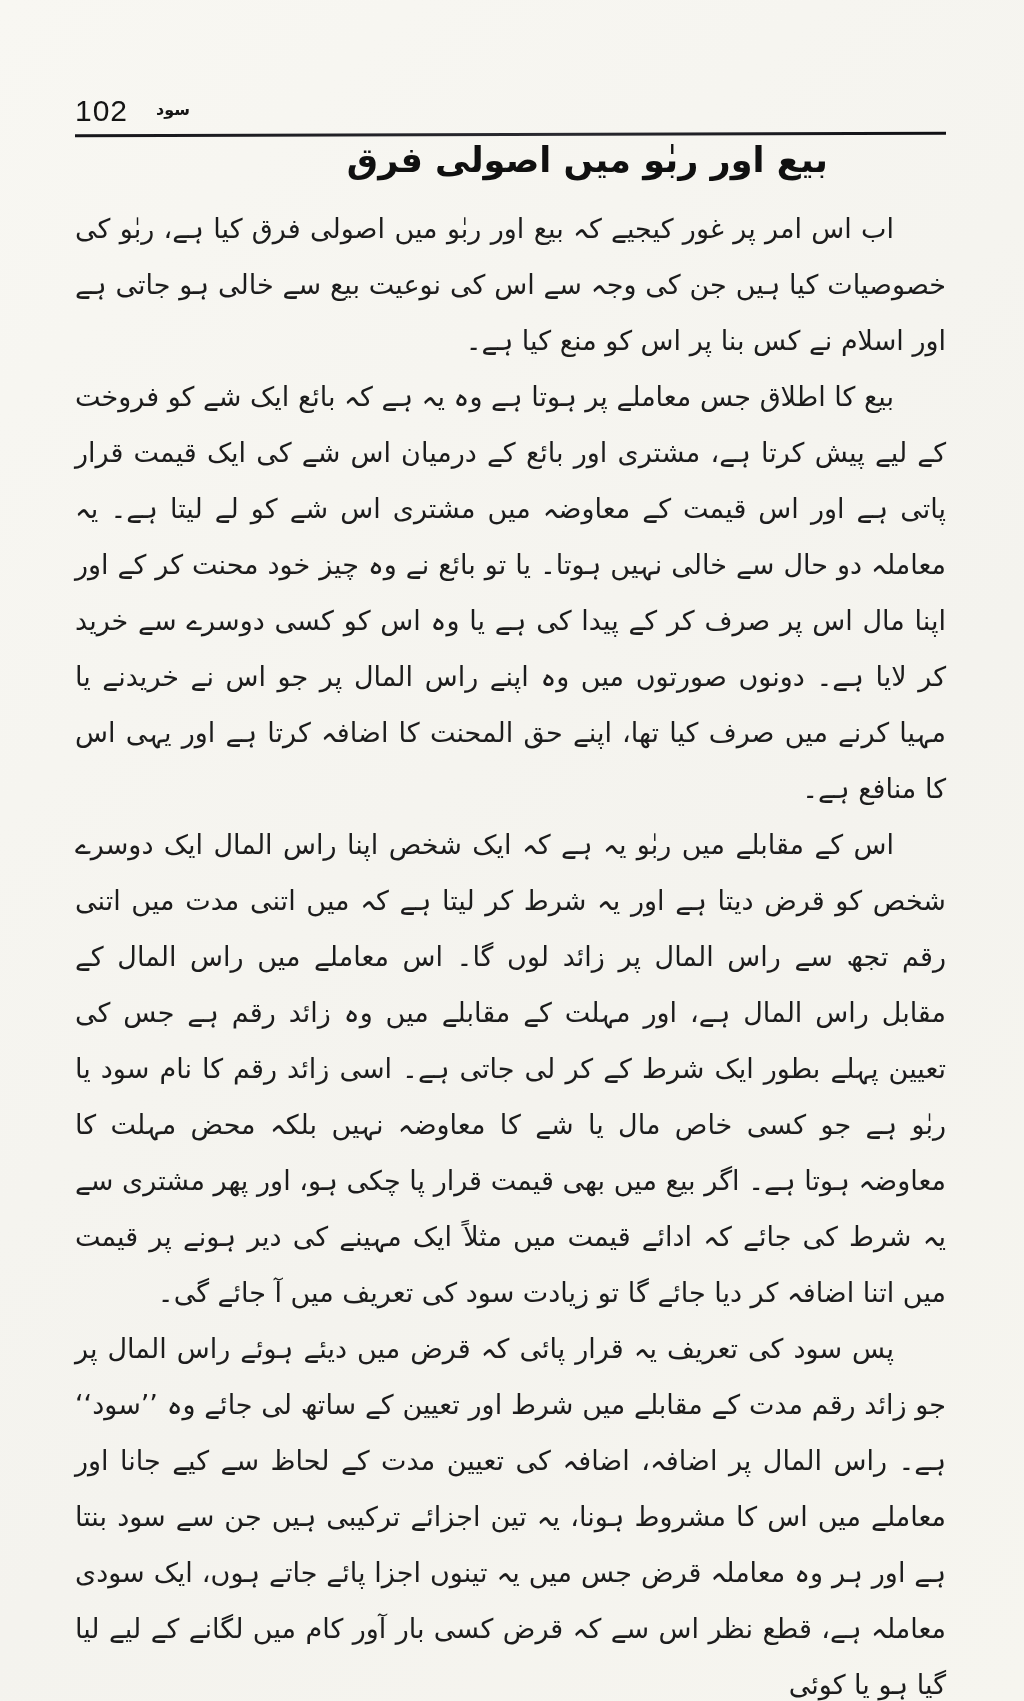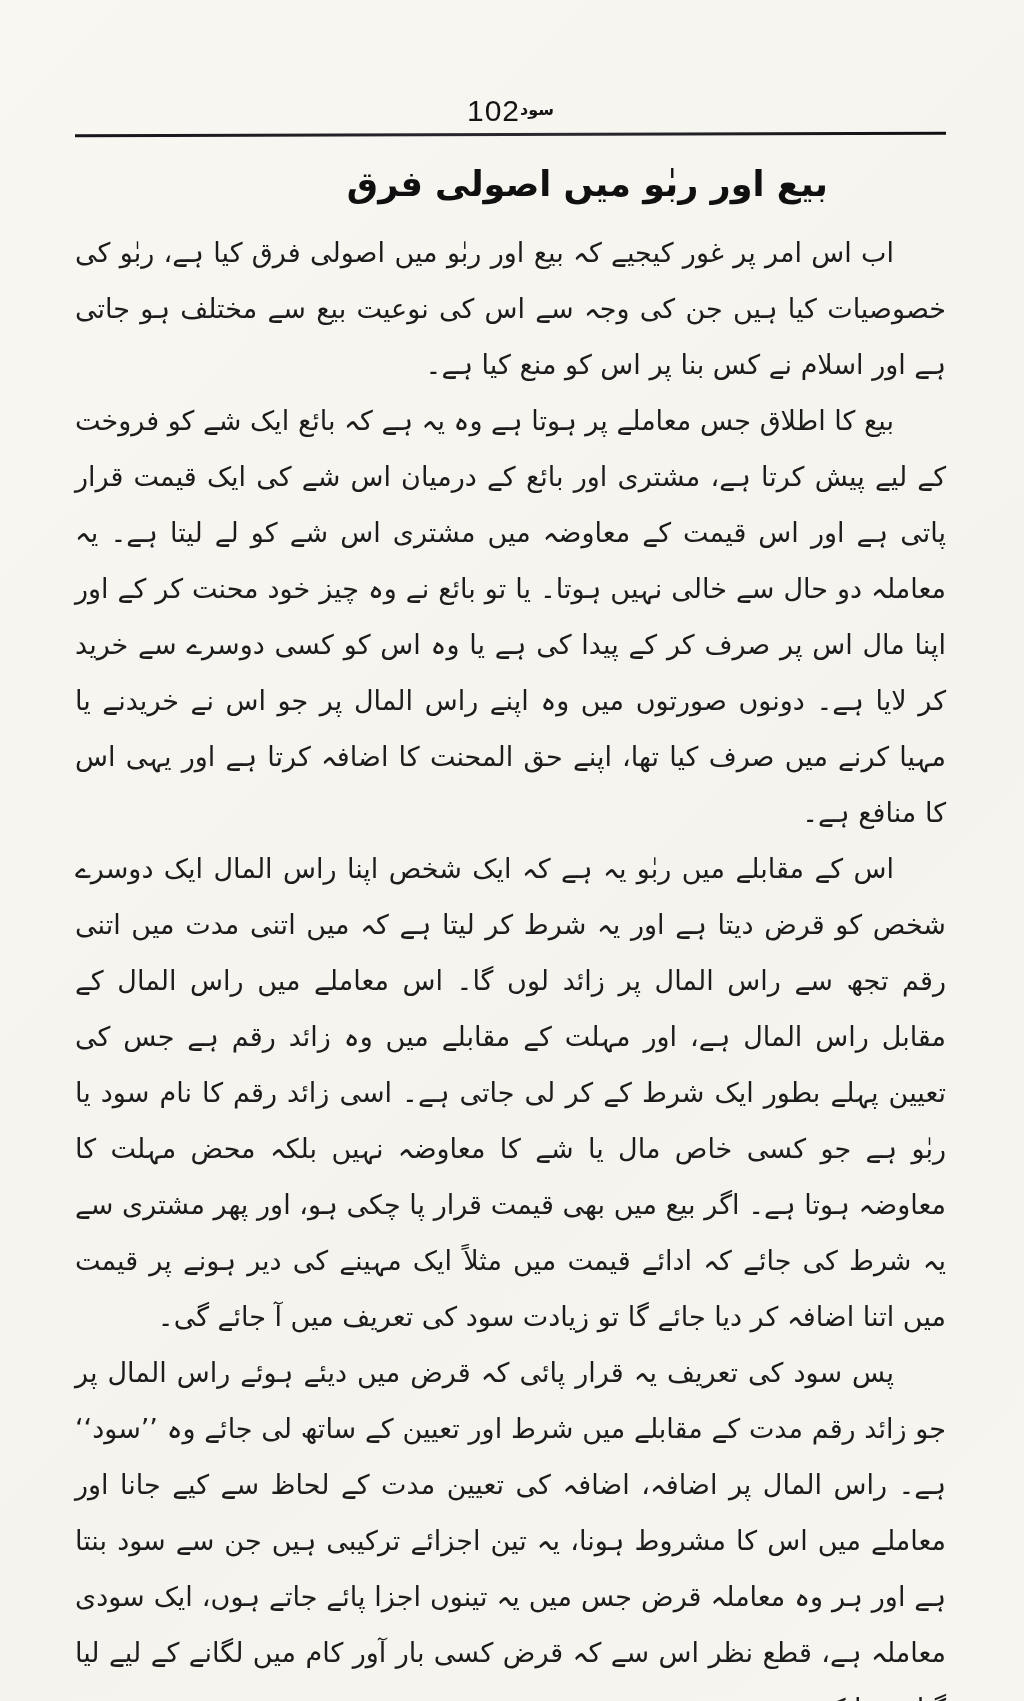--- a/index.html
+++ b/index.html
@@ -17,23 +17,24 @@
     height: 1701px;
     background: linear-gradient(135deg, #f8f7f2 0%, #f4f3ee 60%, #f6f5ef 100%);
     padding: 96px 78px 0 75px;
     font-family: "DejaVu Sans", sans-serif;
     color: #1a1a1a;
   }
 
   .page-header {
     display: flex;
     flex-direction: row;
-    justify-content: center;
+    justify-content: flex-start;
     align-items: flex-end;
     direction: ltr;
+    gap: 28px;
   }
 
   .page-number {
     font-family: "Liberation Sans", "DejaVu Sans", sans-serif;
     font-size: 30px;
     font-weight: 400;
     color: #141414;
     letter-spacing: 1px;
     line-height: 1;
   }
@@ -50,21 +51,21 @@
   .header-rule {
     height: 3px;
     margin-top: 7px;
     background: linear-gradient(to right, #16161a, #2a2a30 55%, #101014);
     transform: rotate(-0.15deg);
   }
 
   .chapter-heading {
     direction: rtl;
     width: fit-content;
-    margin: 24px 118px 0 0;
+    margin: 0 118px 0 0;
     margin-left: auto;
     font-size: 35px;
     font-weight: bold;
     color: #101010;
     line-height: 1.4;
   }
 
   .body-text {
     direction: rtl;
     margin-top: 16px;
@@ -87,19 +88,19 @@
   <header class="page-header">
     <div class="page-number">102</div>
     <div class="running-title" dir="rtl" lang="ur">سود</div>
   </header>
 
   <div class="header-rule"></div>
 
   <h1 class="chapter-heading" dir="rtl" lang="ur">بیع اور ربٰو میں اصولی فرق</h1>
 
   <main class="body-text" dir="rtl" lang="ur">
-    <p>اب اس امر پر غور کیجیے کہ بیع اور ربٰو میں اصولی فرق کیا ہے، ربٰو کی خصوصیات کیا ہیں جن کی وجہ سے اس کی نوعیت بیع سے مختلف ہو جاتی ہے اور اسلام نے کس بنا پر اس کو منع کیا ہے۔</p>
+    <p>اب اس امر پر غور کیجیے کہ بیع اور ربٰو میں اصولی فرق کیا ہے، ربٰو کی خصوصیات کیا ہیں جن کی وجہ سے اس کی نوعیت بیع سے خالی ہو جاتی ہے اور اسلام نے کس بنا پر اس کو منع کیا ہے۔</p>
     <p>بیع کا اطلاق جس معاملے پر ہوتا ہے وہ یہ ہے کہ بائع ایک شے کو فروخت کے لیے پیش کرتا ہے، مشتری اور بائع کے درمیان اس شے کی ایک قیمت قرار پاتی ہے اور اس قیمت کے معاوضہ میں مشتری اس شے کو لے لیتا ہے۔ یہ معاملہ دو حال سے خالی نہیں ہوتا۔ یا تو بائع نے وہ چیز خود محنت کر کے اور اپنا مال اس پر صرف کر کے پیدا کی ہے یا وہ اس کو کسی دوسرے سے خرید کر لایا ہے۔ دونوں صورتوں میں وہ اپنے راس المال پر جو اس نے خریدنے یا مہیا کرنے میں صرف کیا تھا، اپنے حق المحنت کا اضافہ کرتا ہے اور یہی اس کا منافع ہے۔</p>
     <p>اس کے مقابلے میں ربٰو یہ ہے کہ ایک شخص اپنا راس المال ایک دوسرے شخص کو قرض دیتا ہے اور یہ شرط کر لیتا ہے کہ میں اتنی مدت میں اتنی رقم تجھ سے راس المال پر زائد لوں گا۔ اس معاملے میں راس المال کے مقابل راس المال ہے، اور مہلت کے مقابلے میں وہ زائد رقم ہے جس کی تعیین پہلے بطور ایک شرط کے کر لی جاتی ہے۔ اسی زائد رقم کا نام سود یا ربٰو ہے جو کسی خاص مال یا شے کا معاوضہ نہیں بلکہ محض مہلت کا معاوضہ ہوتا ہے۔ اگر بیع میں بھی قیمت قرار پا چکی ہو، اور پھر مشتری سے یہ شرط کی جائے کہ ادائے قیمت میں مثلاً ایک مہینے کی دیر ہونے پر قیمت میں اتنا اضافہ کر دیا جائے گا تو زیادت سود کی تعریف میں آ جائے گی۔</p>
     <p>پس سود کی تعریف یہ قرار پائی کہ قرض میں دیئے ہوئے راس المال پر جو زائد رقم مدت کے مقابلے میں شرط اور تعیین کے ساتھ لی جائے وہ ’’سود‘‘ ہے۔ راس المال پر اضافہ، اضافہ کی تعیین مدت کے لحاظ سے کیے جانا اور معاملے میں اس کا مشروط ہونا، یہ تین اجزائے ترکیبی ہیں جن سے سود بنتا ہے اور ہر وہ معاملہ قرض جس میں یہ تینوں اجزا پائے جاتے ہوں، ایک سودی معاملہ ہے، قطع نظر اس سے کہ قرض کسی بار آور کام میں لگانے کے لیے لیا گیا ہو یا کوئی</p>
   </main>
 
 </div>
 
 </body></html>

